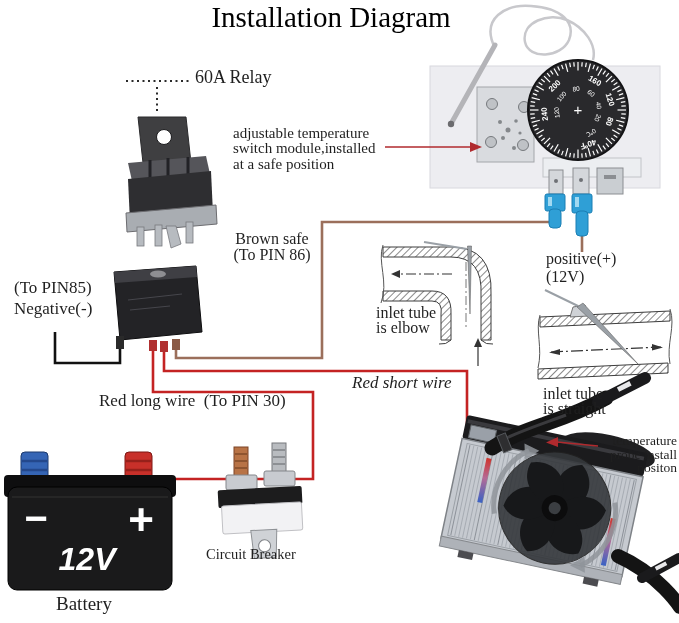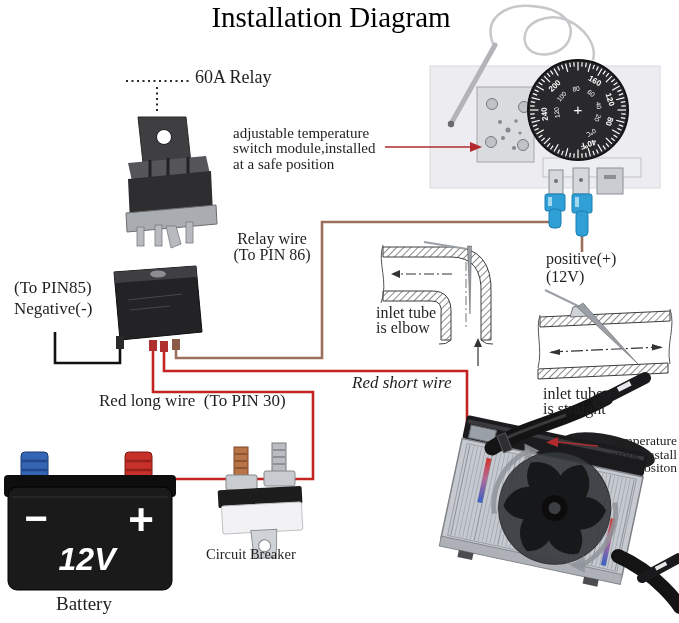--- a/index.html
+++ b/index.html
@@ -364,21 +364,21 @@
     <polygon points="558,437 546,442.5 558,447" fill="#b02a2e"></polygon>
   </g>
 </svg>
 
 <div id="title">Installation Diagram</div>
 
 <div class="lbl" style="left:195px;top:68px;font-size:18px;">60A Relay</div>
 
 <div class="lbl" style="left:213px;top:126px;font-size:15px;line-height:1.02;margin-left:20px;"><span>adjustable temperature</span><br><span>switch module,installed</span><br><span>at a safe position</span></div>
 
-<div class="lbl" style="left:224px;top:231px;font-size:16px;width:96px;text-align:center;"><span>Relay wire</span><br><span>(To PIN 86)</span></div>
+<div class="lbl" style="left:224px;top:231px;font-size:16px;width:96px;text-align:center;"><span>Brown safe</span><br><span>(To PIN 86)</span></div>
 
 <div class="lbl" style="left:14px;top:277px;font-size:17px;line-height:1.25;"><span>(To PIN85)</span><br><span>Negative(-)</span></div>
 
 <div class="lbl" style="left:99px;top:392px;font-size:17px;">Red long wire  (To PIN 30)</div>
 
 <div class="lbl" style="left:352px;top:374px;font-size:17px;font-style:italic;">Red short wire</div>
 
 <div class="lbl" style="left:546px;top:250px;font-size:16px;width:94px;text-align:left;line-height:1.1;"><span>positive(+)</span><br><span>(12V)</span></div>
 
 <div class="lbl" style="left:376px;top:305px;font-size:16px;line-height:0.95;"><span>inlet tube</span><br><span>is elbow</span></div>

